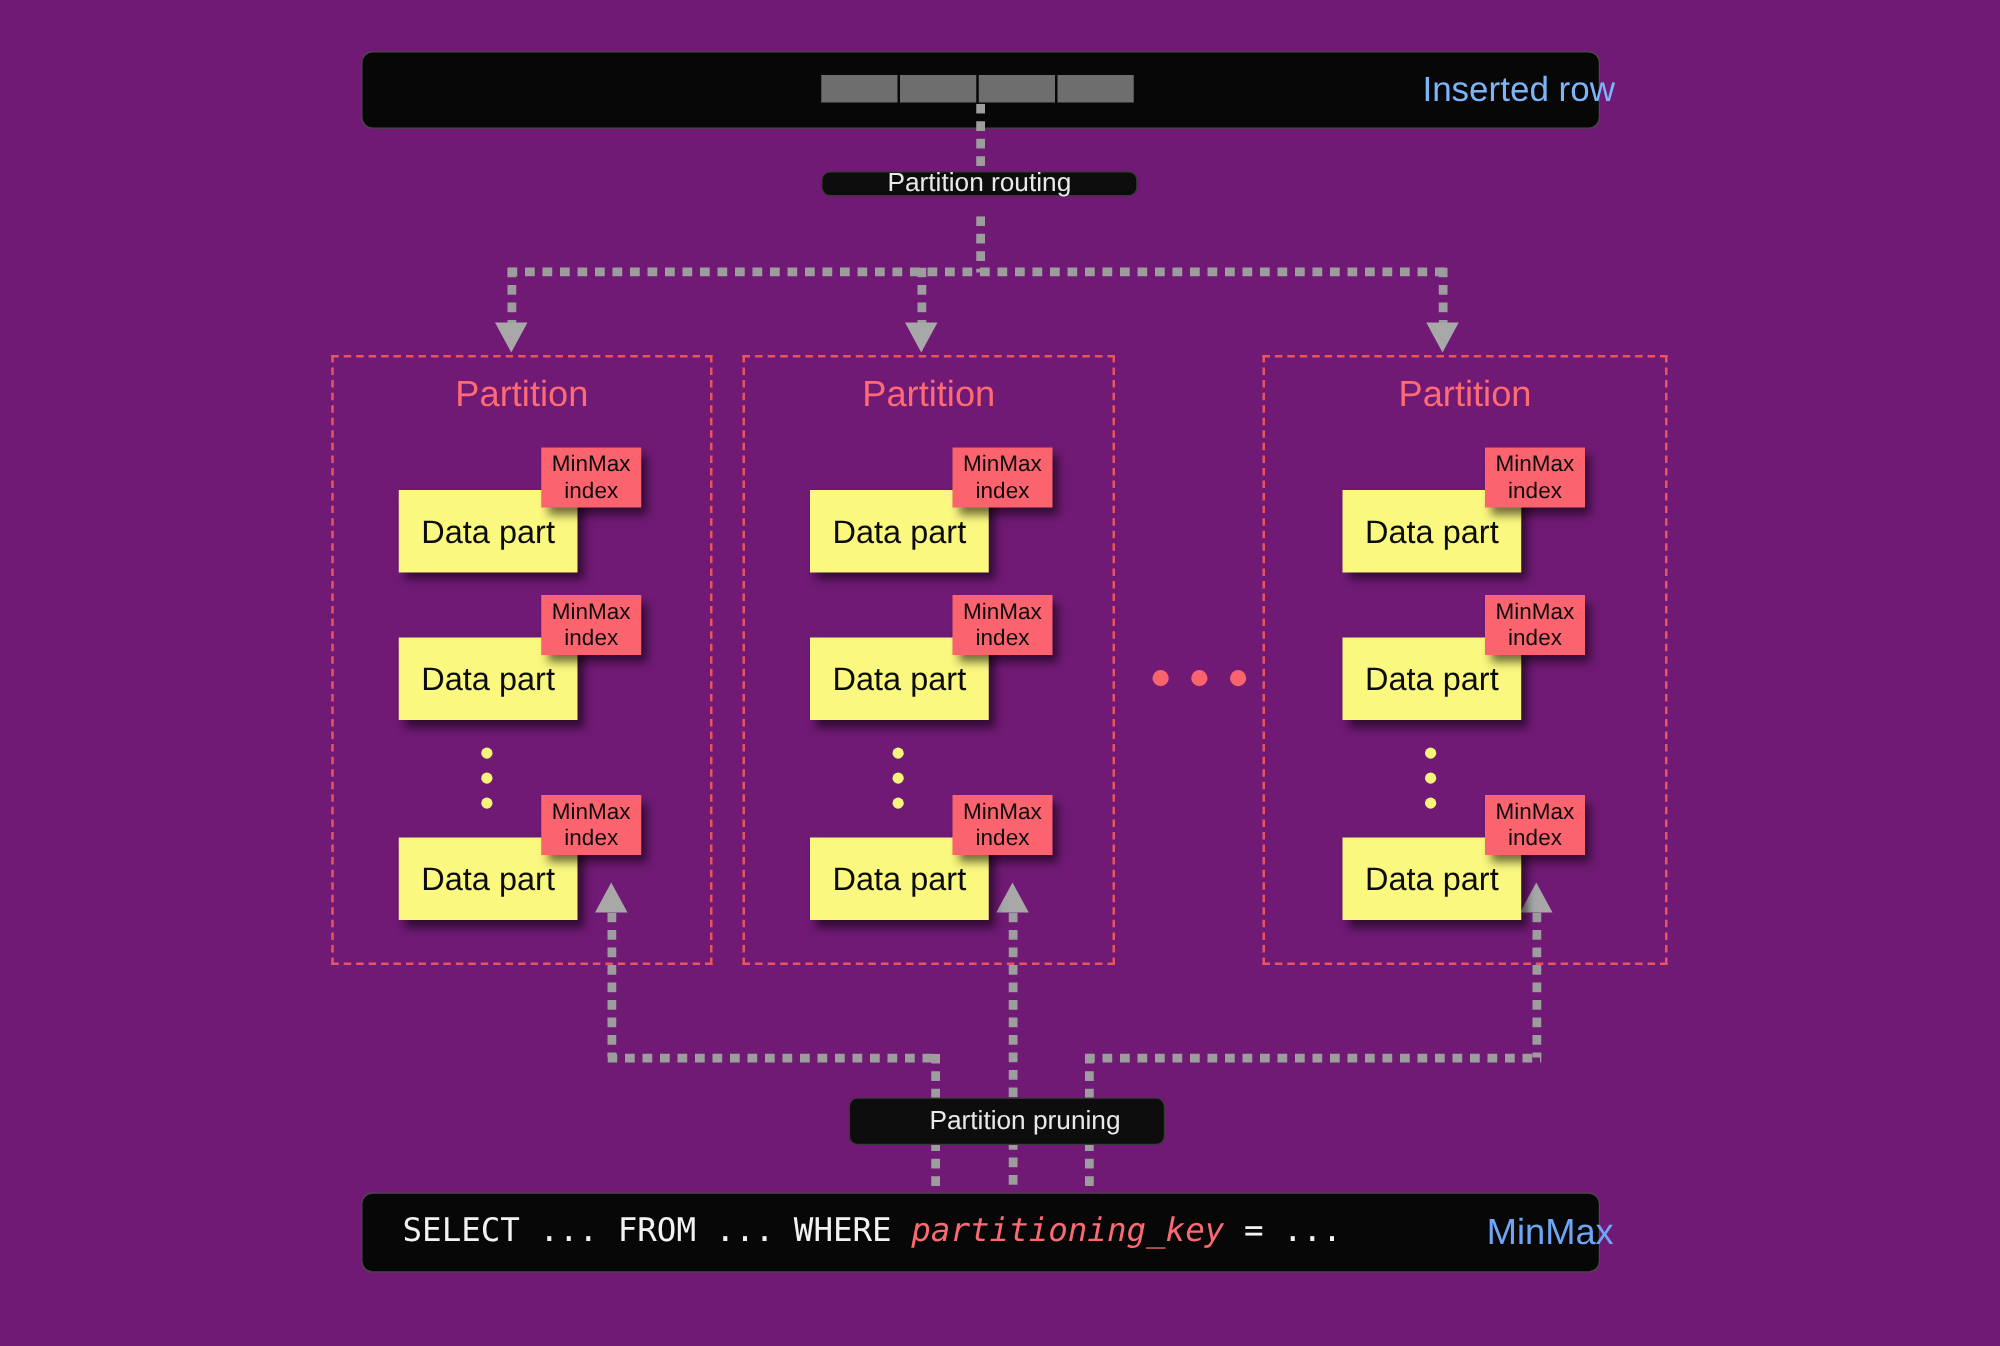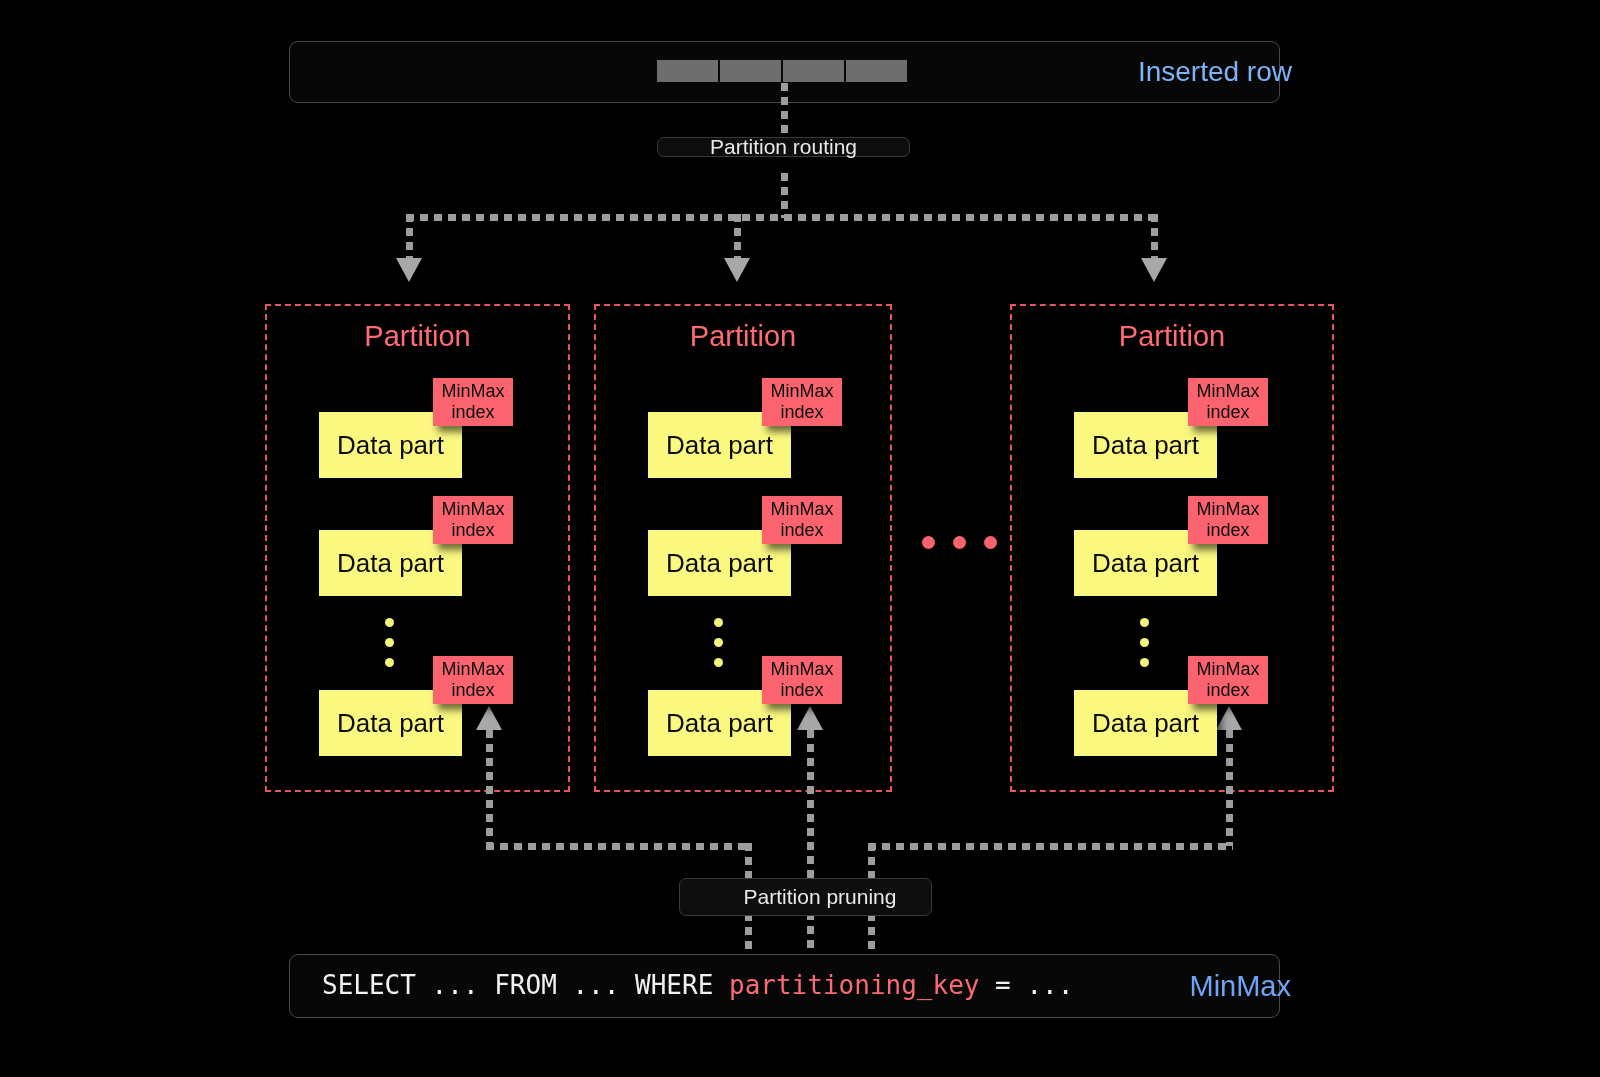--- a/index.html
+++ b/index.html
@@ -8,21 +8,21 @@
     padding: 0;
     background: #1e1c1a;
   }
   body {
     font-family: "Liberation Sans", sans-serif;
   }
   #stage {
     position: relative;
     width: 1600px;
     height: 1077px;
-    background: #000000;
+    background: #701a75;
     overflow: hidden;
   }
 
   
   .bar {
     position: absolute;
     background: #070707;
     border: 1px solid #4a4a48;
     border-radius: 9px;
     box-sizing: border-box;
@@ -104,21 +104,21 @@
     border-right: 13px solid transparent;
     border-bottom: 24px solid #a8a8a8;
     z-index: 3;
   }
 
   
   .partition {
     position: absolute;
     border: 2px dashed #e8555f;
     box-sizing: border-box;
-    top: 304px;
+    top: 284px;
     height: 488px;
   }
   .partition-title {
     position: absolute;
     top: 14px;
     left: 0;
     width: 100%;
     text-align: center;
     color: #ff6b72;
     font-size: 29px;
@@ -201,21 +201,21 @@
   #query-text {
     position: absolute;
     left: 322px;
     top: 970px;
     font-family: "DejaVu Sans Mono", "Liberation Mono", monospace;
     font-size: 26px;
     color: #f2f2f2;
     white-space: pre;
     z-index: 7;
   }
-  #query-text .key { color: #fb6a73; }
+  #query-text .key { color: #fb6a73; font-style: italic; }
   #query-label {
     right: 309px;
     top: 970px;
     color: #6fa5f7;
     font-size: 29px;
     z-index: 7;
   }
 </style>
 </head>
 <body>

